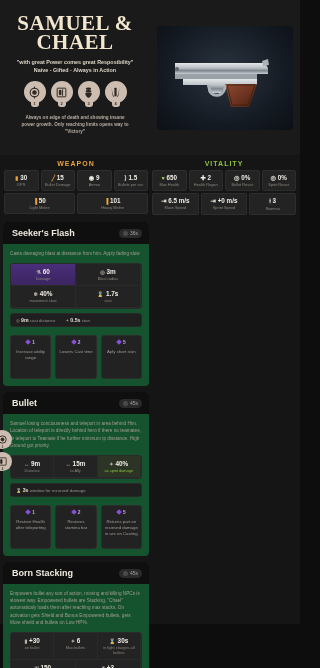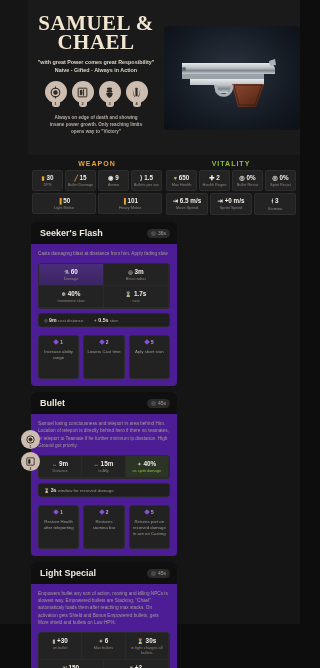--- a/index.html
+++ b/index.html
@@ -4,21 +4,21 @@
 <style>
   * { box-sizing: border-box; margin:0; padding:0; }
   html,body { background:#0d0d0d; }
   body {
     width:300px; height:668px;
     font-family:"Liberation Sans", sans-serif;
     color:#d8d3cc;
     overflow:hidden;
     position:relative;
   }
-  .page { width:300px; height:624px; background:#151515; position:relative;padding-left:28px; }
+  .page { width:300px; height:624px; background:#151515; position:relative; }
 
   
   .hero { height:155px; background:#1a1a1a; display:flex; position:relative; }
   .hero-left { width:150px; padding:14px 8px 6px; text-align:center; }
   .hero-title {
     font-family:"Liberation Serif", serif;
     font-weight:bold; font-size:21px; line-height:19px;
     color:#f2e6cf; letter-spacing:0.5px;
   }
   .hero-sub { margin-top:6px; font-size:5.4px; font-weight:bold; color:#ddd5c7; line-height:8px; }
@@ -45,21 +45,21 @@
   .stat-row { display:flex; gap:2px; margin-bottom:2px; }
   .stat-cell { flex:1; background:#232323; border:1px solid #2d2d2d; border-radius:2px;
                padding:3px 1px 3px; text-align:center; min-width:0;}
   .stat-v { font-size:6.3px; font-weight:bold; color:#f0ece4; white-space:nowrap; }
   .stat-v .gi { color:#e8a33d; font-size:5.5px; }
   .stat-v .gg { color:#9ccc4a; font-size:5.5px; }
   .stat-l { font-size:3.9px; color:#8d867d; margin-top:1px; white-space:nowrap; overflow:hidden;}
 
   
   .grid { display:flex; flex-wrap:wrap; padding:0 3px; gap:3px; }
-  .card { width:146px; background:#4c1d95; border-radius:4px; position:relative; margin-bottom:3px; }
+  .card { width:146px; background:#14532d; border-radius:4px; position:relative; margin-bottom:3px; }
   .card-hd { background:#0f0f0f; border-radius:4px 4px 0 0; padding:6px 7px 6px 9px;
              display:flex; align-items:center; justify-content:space-between; min-height:20px;}
   .card-ttl { font-size:9px; font-weight:bold; color:#efe9de; line-height:10px; }
   .cd-badge { background:#2a2a2a; border-radius:7px; padding:1.5px 4px; display:flex;
               align-items:center; gap:2px; font-size:5px; color:#a9a39a; white-space:nowrap;}
   .cd-badge .dot{ width:5px;height:5px;border-radius:50%;background:#4a4a4a;display:inline-block;}
   .card-bd { padding:6px 7px 7px; }
   .desc { font-size:4.7px; line-height:7.2px; color:#a49d93; }
   .props { display:flex; flex-wrap:wrap; margin-top:6px; border:1px solid #2a2a2a; border-radius:3px; overflow:hidden;}
   .prop { flex:1 1 33%; min-width:33%; background:#232323; border-right:1px solid #2a2a2a; border-bottom:1px solid #2a2a2a;
@@ -351,21 +351,21 @@
           <div class="upg">
             <div class="upg-cost"><span class="gem"></span><span>5</span></div>
             <div class="upg-t">Returns part on recieved damage in are on Casting</div>
           </div>
         </div>
       </div>
     </div>
 
     <div class="card">
       <div class="card-hd">
-        <div class="card-ttl">Light Special</div>
+        <div class="card-ttl">Born Stacking</div>
         <div class="cd-badge">
           <span class="dot"></span>
           <span>45s</span>
         </div>
       </div>
       <div class="card-bd">
         <div class="desc">Empowers bullet any sort of action, moving and killing NPCs is slowest way. Empowered bullets are Stacking, "Chael" automaticaly loads them after reaching max stacks. On activation gets Shield and Bonus Empowered bullets, gets More shield and bullets on Low HP%.</div>
         <div class="props">
           <div class="prop">
             <div class="pv"><span class="pi">▮</span> <span>+30</span></div>

